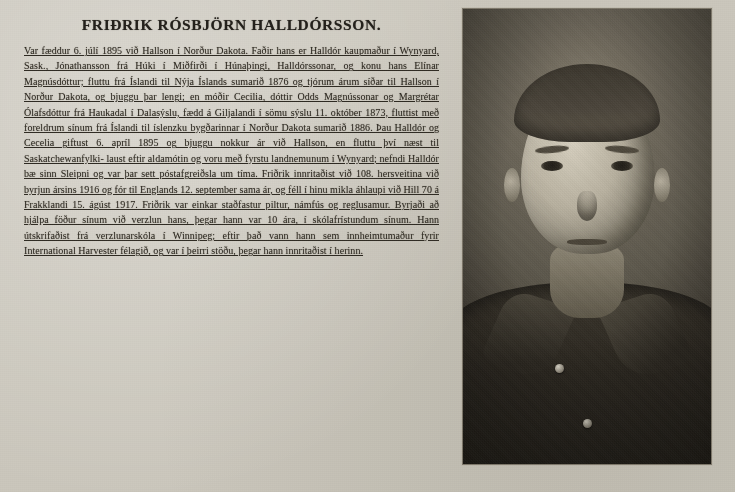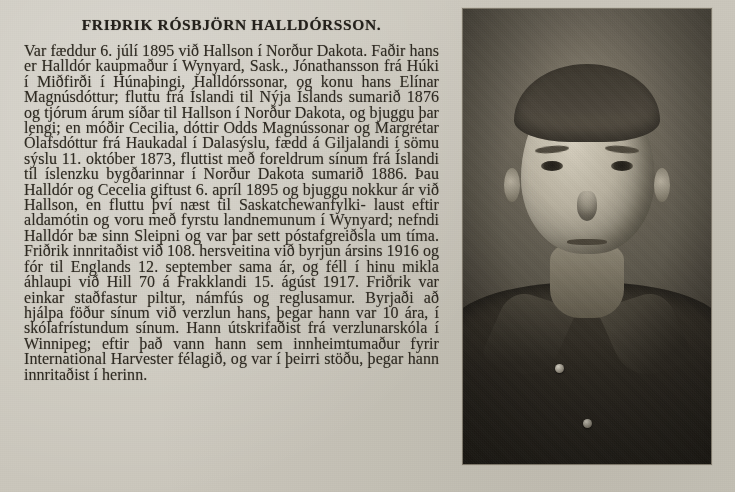--- a/index.html
+++ b/index.html
@@ -43,27 +43,28 @@
     font-weight: bold;
     font-size: 15.5px;
     letter-spacing: 0.6px;
     text-align: center;
     color: #23201b;
     margin: 6px 0 9px 0;
     text-shadow: 0 0 1px rgba(60,55,45,0.55);
   }
   .body-text {
     font-family: "Liberation Serif", serif;
-    font-size: 16px;
+    font-size: 10px;
     line-height: 15.4px;
     text-align: justify;
     color: #2e2a22;
     text-shadow: 0 0 1px rgba(70,64,52,0.45);
     letter-spacing: 0.05px;
     hyphens: none;
+    text-decoration: underline;
   }
   .body-text p {
     margin: 0;
     text-indent: 0;
   }
   .portrait-frame {
     position: absolute;
     left: 462px;
     top: 8px;
     width: 248px;

